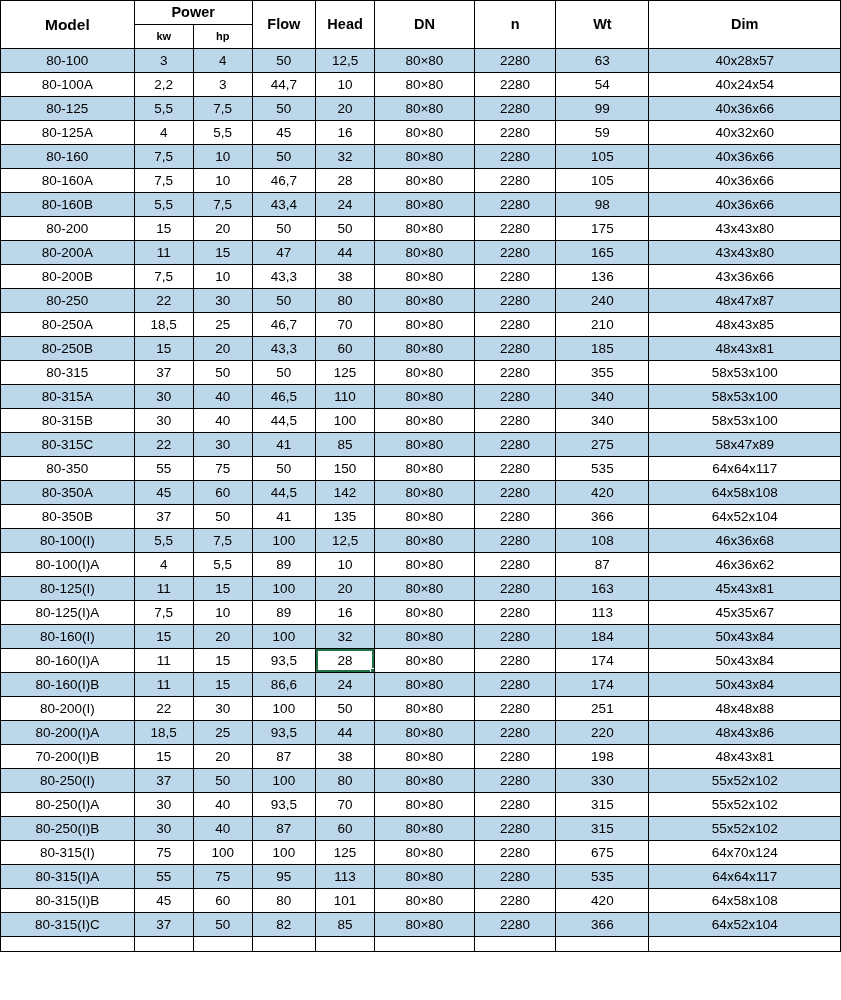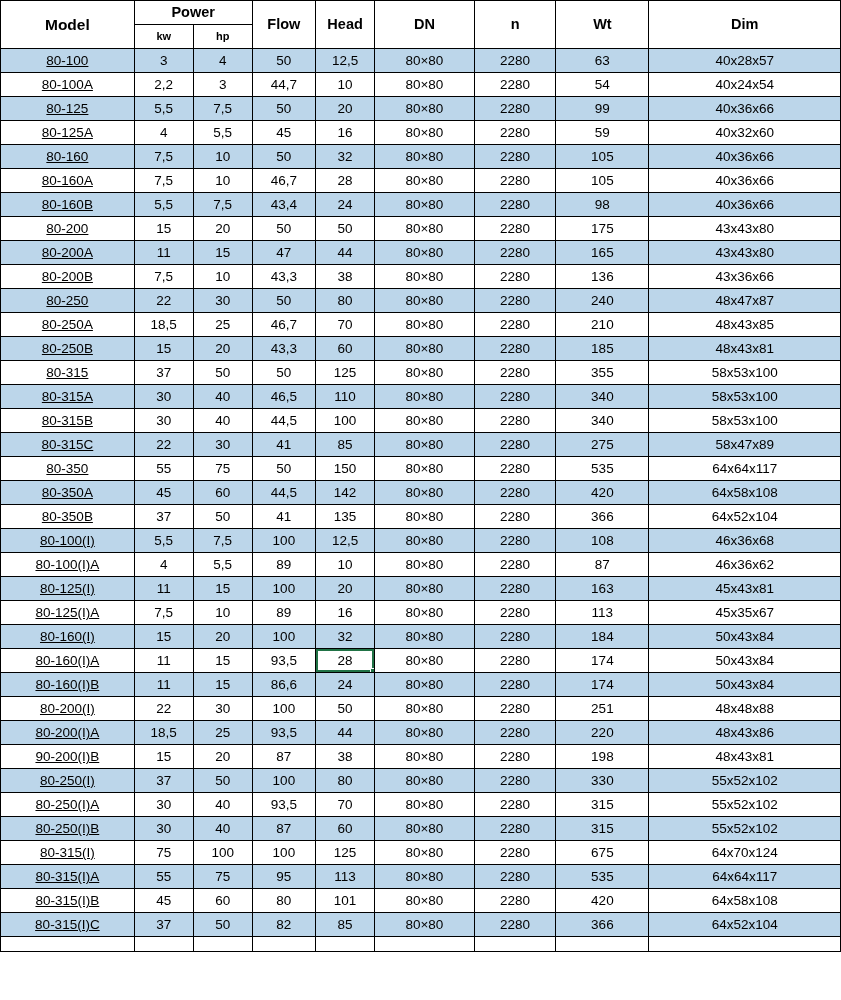--- a/index.html
+++ b/index.html
@@ -61,21 +61,20 @@
   }
   tr.shaded td {
     background: #bcd6ea;
   }
   tr.plain td {
     background: #ffffff;
   }
   td.model-cell {
     text-align: left;
     padding-left: 5px;
-    text-decoration: underline;
   }
   td.sel {
     position: relative;
     box-shadow: inset 0 0 0 2px #217346;
   }
   td.sel::after {
     content: "";
     position: absolute;
     right: -3px;
     bottom: -3px;
@@ -436,21 +435,21 @@
           <td>18,5</td>
           <td>25</td>
           <td>93,5</td>
           <td>44</td>
           <td>80×80</td>
           <td>2280</td>
           <td>220</td>
           <td>48x43x86</td>
         </tr>
         <tr class="plain">
-          <td class="model-cell">90-200(I)B</td>
+          <td class="model-cell">70-200(I)B</td>
           <td>15</td>
           <td>20</td>
           <td>87</td>
           <td>38</td>
           <td>80×80</td>
           <td>2280</td>
           <td>198</td>
           <td>48x43x81</td>
         </tr>
         <tr class="shaded">

